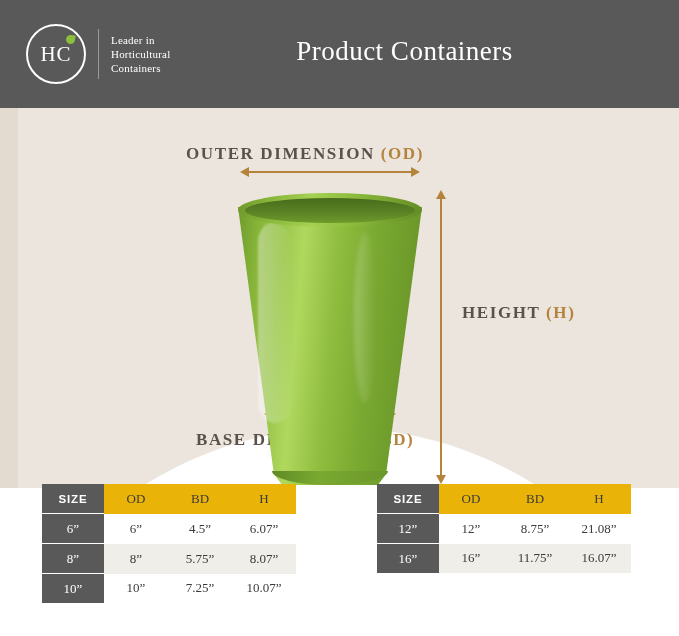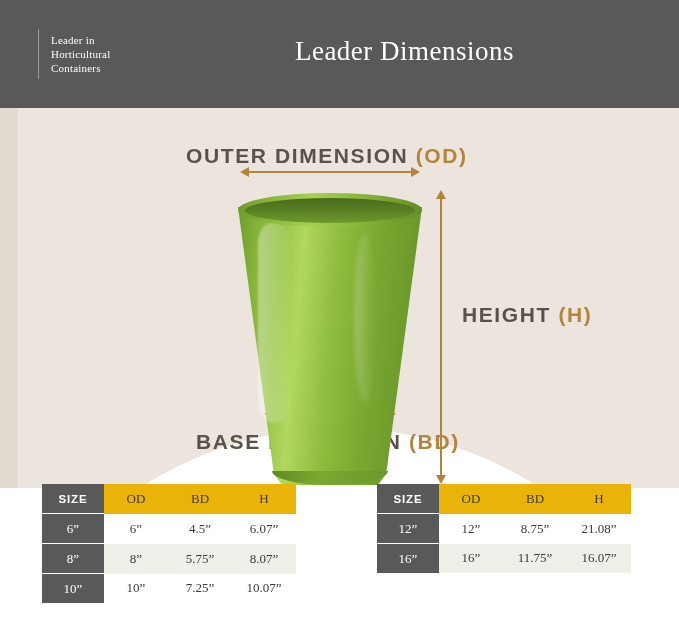--- a/index.html
+++ b/index.html
@@ -120,25 +120,25 @@
     left: -40px;
     bottom: -340px;
     width: 760px;
     height: 400px;
     background: #ffffff;
     border-radius: 50% 50% 0 0 / 100% 100% 0 0;
   }
 
   .label {
     position: absolute;
-    font-family: Liberation Sans, sans-serif;
+    font-family: Liberation Serif, serif;
     font-weight: bold;
     letter-spacing: 1.6px;
     color: #5a5149;
-    font-size: 21px;
+    font-size: 17px;
     white-space: nowrap;
   }
   .label .accent { color: #b4843c; }
 
   .label-od { left: 186px; top: 36px; }
   .label-bd { left: 196px; top: 322px; }
   .label-h  { left: 462px; top: 195px; }
 
   
   .arrow-h {
@@ -324,28 +324,32 @@
   #table-left { left: 42px; top: 24px; }
   #table-right { left: 377px; top: 24px; }
 </style>
 </head>
 <body>
 
 <div class="page">
 
   <div class="header">
     <div class="logo-block">
+      <div class="logo-circle">
+        <span class="hc">HC</span>
+        <span class="logo-leaf"></span>
+      </div>
       <div class="logo-divider"></div>
       <div class="logo-tag">
         <span class="line">Leader in</span>
         <span class="line">Horticultural</span>
         <span class="line">Containers</span>
       </div>
     </div>
-    <div class="header-title">Leader Dimensions</div>
+    <div class="header-title">Product Containers</div>
   </div>
 
   <div class="diagram">
     <div class="band-left"></div>
     <div class="curve"></div>
 
     <div class="label label-od"><span>OUTER DIMENSION </span><span class="accent">(OD)</span></div>
     <div class="arrow-h arrow-od"></div>
 
     <div class="label label-bd"><span>BASE DIMENSION </span><span class="accent">(BD)</span></div>

